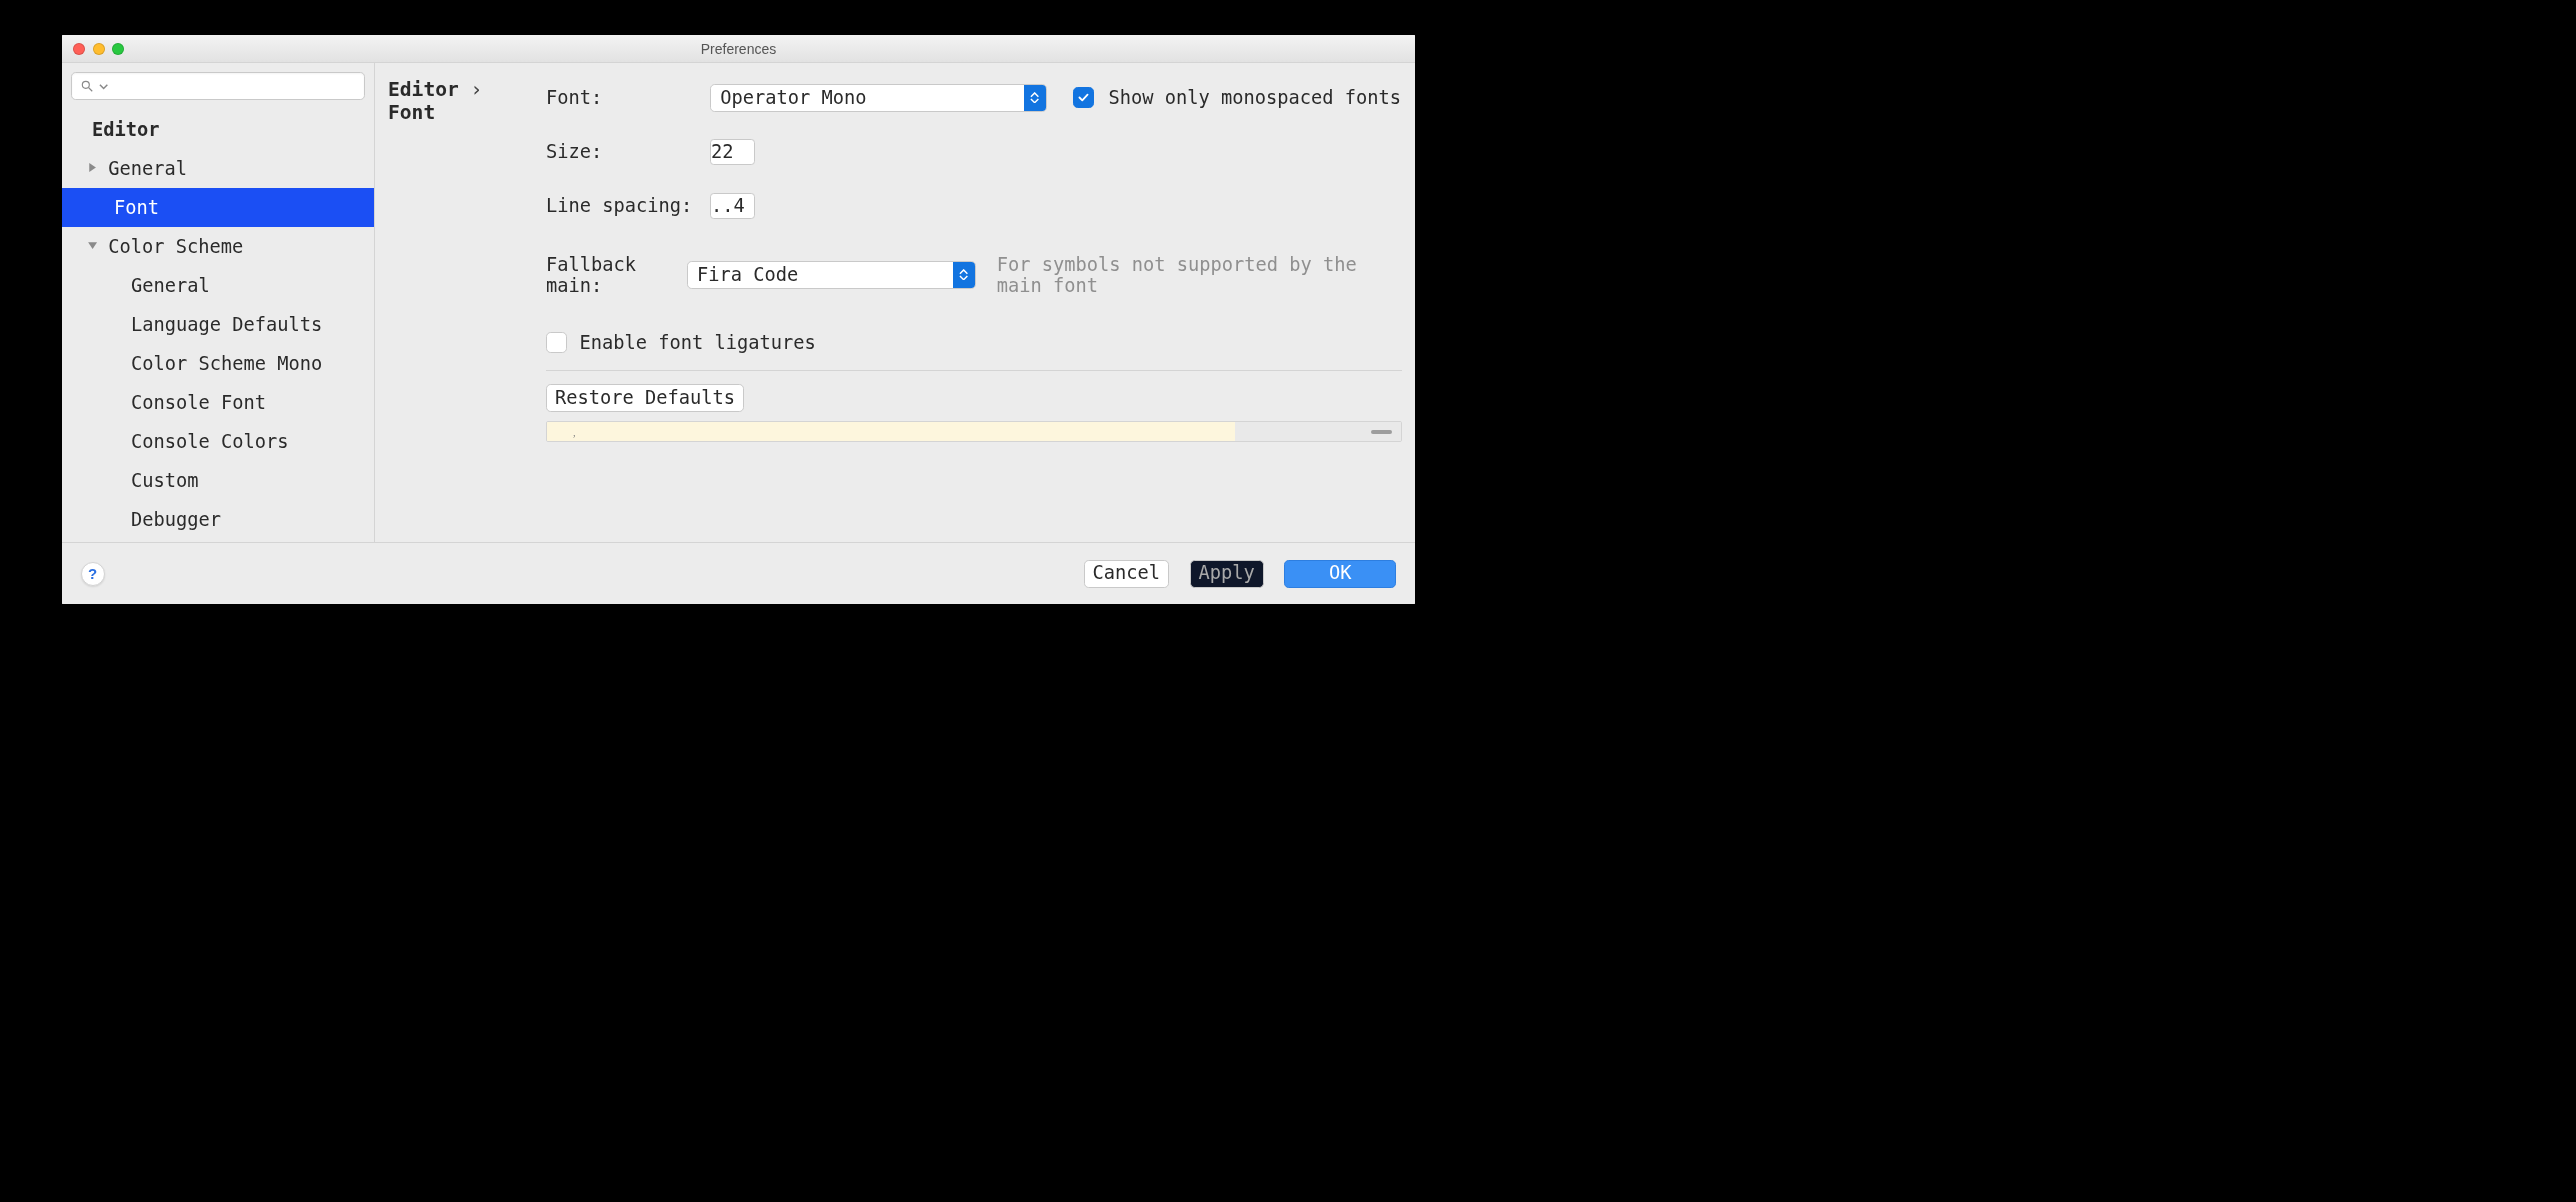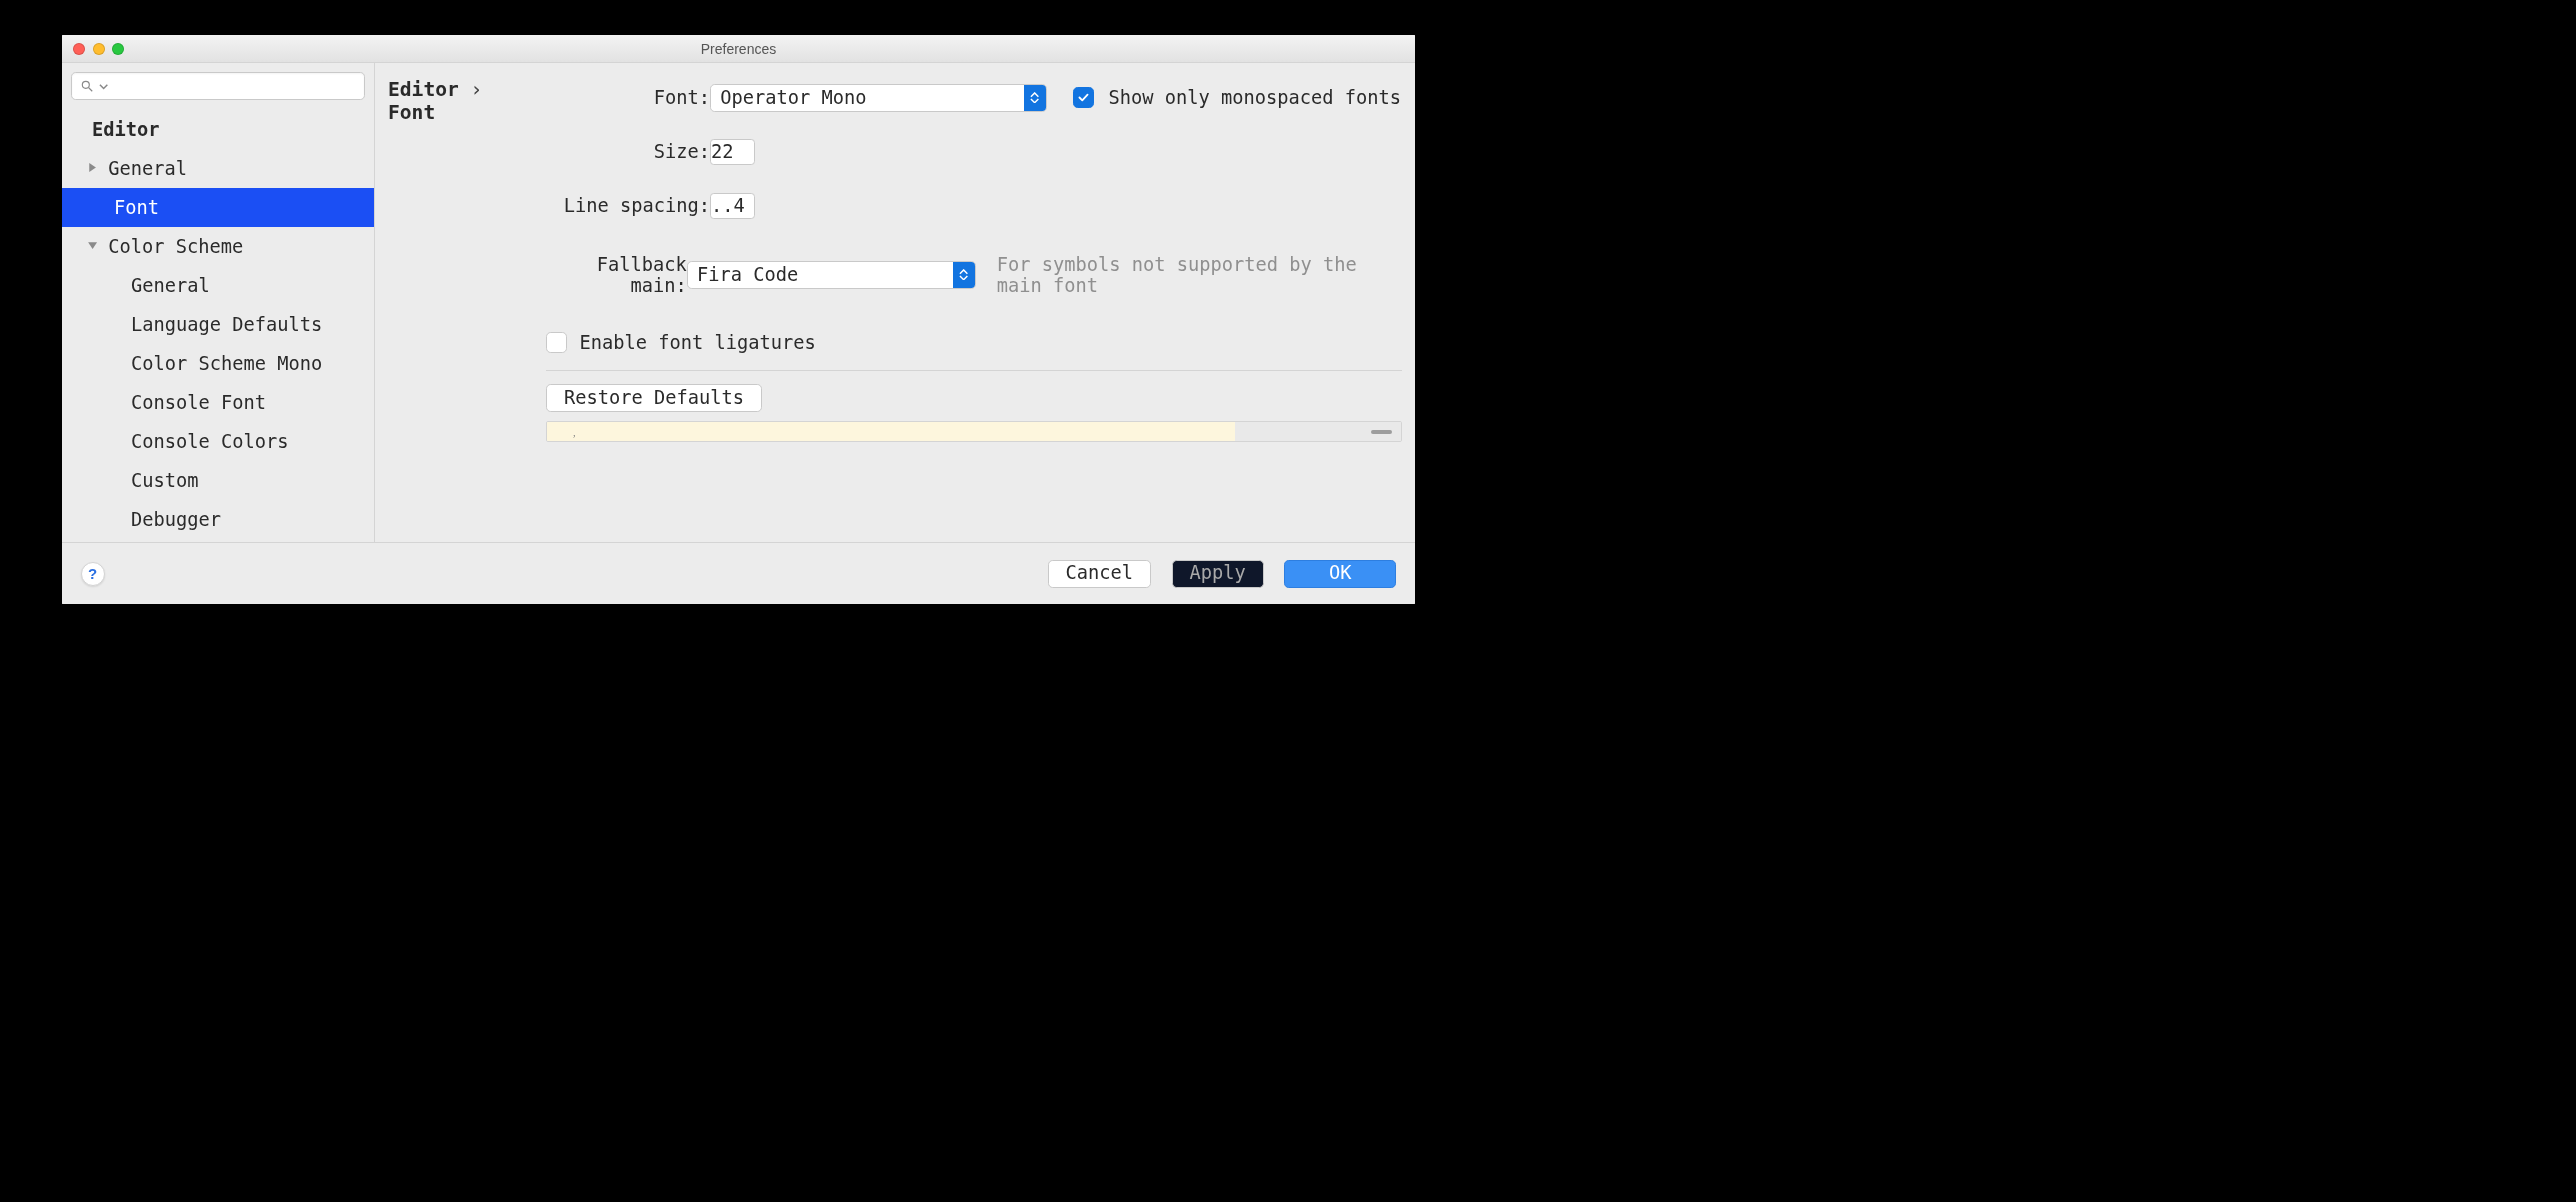--- a/index.html
+++ b/index.html
@@ -55,21 +55,21 @@
   .tree .row.lvl2 { padding-left:24px; }
   .tree .row.lvl3 { padding-left:69px; }
   .tree .row.section { font-weight:700; padding-left:30px; }
   .tree .row.selected { background:var(--selection-blue); color:#fff; }
   .tree .disclosure { width:13px;height:13px; display:inline-flex; align-items:center; justify-content:center; color:#777; }
   .main { flex:1 1 auto; display:flex; flex-direction:row; min-width:0; }
   .crumb { padding:15px 13px 9.3px; font-weight:700; font-size:19.6px; }
   .crumb .sep { font-weight:400; color:#444; }
   .content { flex:1 1 auto; padding:7.5px 13px 0; overflow:auto; }
   .form-row { display:flex; align-items:center; gap:0; height:54px; }
-  .form-label { width:164px;text-align:right; }
+  .form-label { width:164px; }
   .combo {
     display:flex; height:28px; align-items:stretch; border-radius:4.7px; overflow:hidden;
     background:var(--field-bg); border:0.9px solid var(--field-border);
   }
   .combo.prime { width:337px; }
   .combo-text { flex:1; padding:0 9.3px; line-height:26px; }
   .combo-btn { width:22.4px; background:var(--combo-btn); display:flex; flex-direction:column; align-items:center; justify-content:center; gap:-1.9px; }
   .combo-btn svg { width:9.3px;height:5.6px; }
   .num {
     width:45px; height:26px; background:var(--field-bg); border:0.9px solid var(--field-border);
@@ -79,21 +79,21 @@
     width:20.5px;height:20.5px;border-radius:4.7px;border:0.9px solid var(--field-border);
     background:var(--field-bg);
     display:inline-flex;align-items:center;justify-content:center;
   }
   .check.on { background:var(--accent-blue); border-color:var(--accent-blue); }
   .check.on svg{ width:13px;height:13px; color:#fff; }
   .monospaced-row { display:flex; align-items:center; gap:15px; margin-left:26px; }
   .hint { color:var(--muted); margin-left:20.5px; }
   .divider-h { height:0.9px; background:var(--divider); margin:9.3px 0 13px; }
   .btn {
-    height:28px; padding:0 17px; background:#fff; border:0.9px solid var(--field-border);
+    height:28px; padding:0 8px; background:#fff; border:0.9px solid var(--field-border);
     border-radius:4.7px; display:inline-flex; align-items:center; justify-content:center;
     font: 18.7px/1 "SF Mono","Menlo",monospace; color:var(--text);
   }
   .btn.primary { background:var(--ok-blue); border-color:#2d7ee0; color:#fff; }
   .btn.disabled { color:#a9a9a9; background:#0f172a; }
   .preview {
     margin-top:9.3px; height:20.5px;
     display:flex; border:0.9px solid var(--divider); border-radius:1.9px; overflow:hidden;
   }
   .preview .left { flex:1; background:var(--preview-bg); position:relative; }

